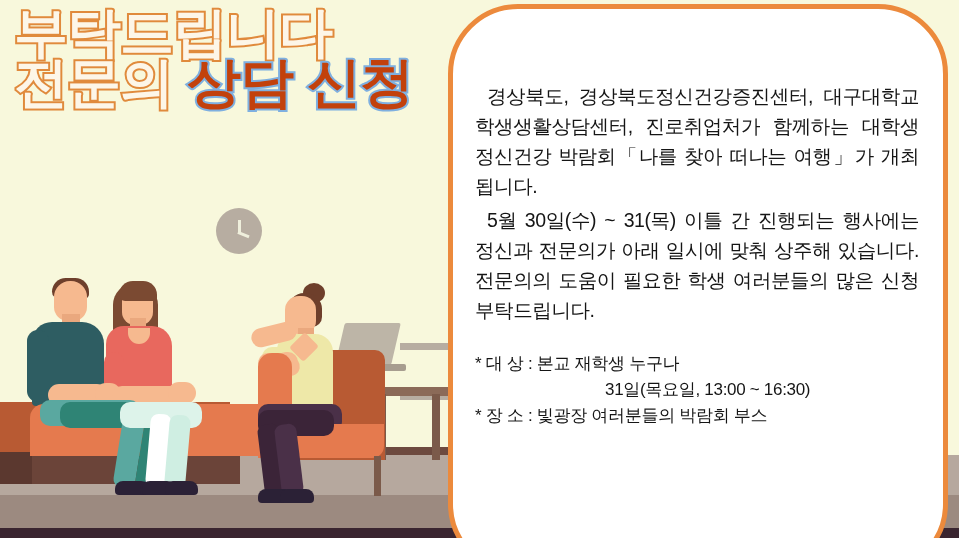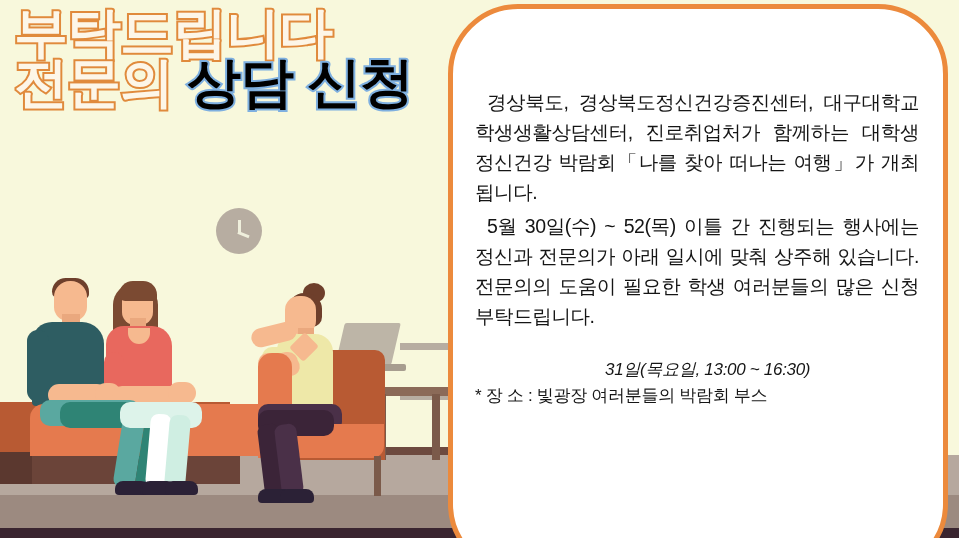--- a/index.html
+++ b/index.html
@@ -496,21 +496,21 @@
   }
   .title-line.row2 { margin-top: -6px; }
   .title-seg-orange {
     -webkit-text-stroke: 4px #e08a3c;
     paint-order: stroke fill;
     color: #fdf6e8;
   }
   .title-seg-blue {
     -webkit-text-stroke: 4px #7fb0e0;
     paint-order: stroke fill;
-    color: #000000;
+    color: #c2410c;
   }
 
   
   .card {
     position: absolute;
     left: 448px; top: 4px;
     width: 500px; height: 570px;
     background: #ffffff;
     border: 5px solid #ec8a3c;
     border-radius: 70px;
@@ -520,35 +520,35 @@
   .card-inner {
     position: absolute;
     left: 22px; top: 70px;
     width: 444px;
   }
   .para {
     color: #151515;
     font-size: 19.5px;
     line-height: 30px;
     text-indent: 12px;
-    margin: 8px 0 0 0;
+    margin: 2px 0 0 0;
     letter-spacing: -0.4px;
     text-align: justify;
     text-justify: inter-character;
   }
   .para.p2 { margin-top: 4px; }
   .details {
     margin-top: 26px;
     color: #151515;
     font-size: 17px;
     line-height: 26px;
     letter-spacing: -0.3px;
   }
   .detail-line { white-space: nowrap; }
-  .detail-line.indent { padding-left: 130px; font-style: italic; }
+  .detail-line.indent { padding-left: 130px; }
 </style>
 </head>
 <body>
 
 <div id="poster">
 
   <div class="wall"></div>
   <div class="baseboard"></div>
   <div class="floor-back"></div>
   <div class="floor-front"></div>
@@ -632,21 +632,22 @@
   <div class="t-shoe a"></div>
 
   <div class="title-block">
     <div class="title-line">부탁드립니다</div>
     <div class="title-line row2"><span class="title-seg-orange">전문의</span> <span class="title-seg-blue">상담 신청</span></div>
   </div>
 
   <div class="card">
     <div class="card-inner">
       <p class="para p1">경상북도, 경상북도정신건강증진센터, 대구대학교 학생생활상담센터, 진로취업처가 함께하는 대학생 정신건강 박람회「나를 찾아 떠나는 여행」가 개최됩니다.</p>
-      <p class="para p2">5월 30일(수) ~ 52(목) 이틀 간 진행되는 행사에는 정신과 전문의가 아래 일시에 맞춰 상주해 있습니다. 전문의의 도움이 필요한 학생 여러분들의 많은 신청 부탁드립니다.</p>
+      <p class="para p2">5월 30일(수) ~ 31(목) 이틀 간 진행되는 행사에는 정신과 전문의가 아래 일시에 맞춰 상주해 있습니다. 전문의의 도움이 필요한 학생 여러분들의 많은 신청 부탁드립니다.</p>
       <div class="details">
+        <div class="detail-line">* 대 상 : 본교 재학생 누구나</div>
         <div class="detail-line indent">31일(목요일, 13:00 ~ 16:30)</div>
         <div class="detail-line">* 장 소 : 빛광장 여러분들의 박람회 부스</div>
       </div>
     </div>
   </div>
 
 </div>
 
 </body></html>

